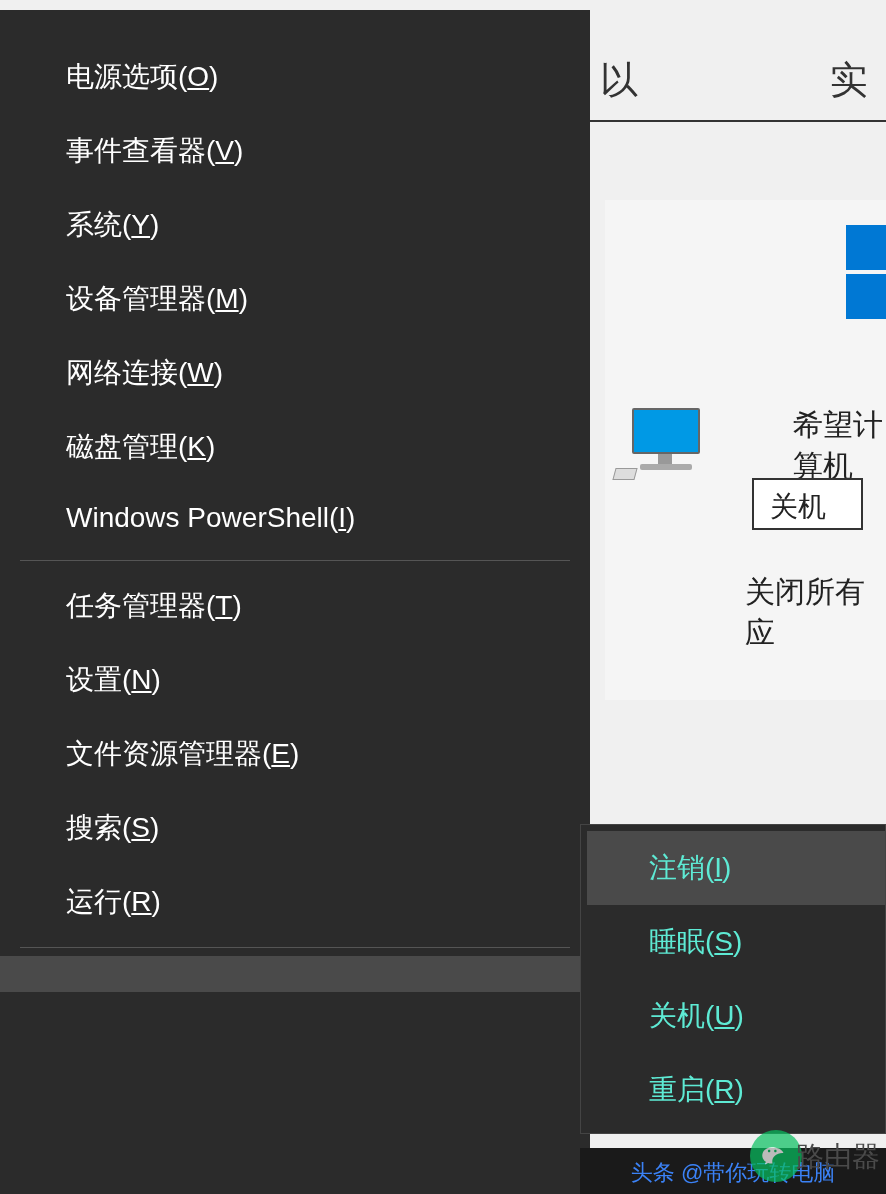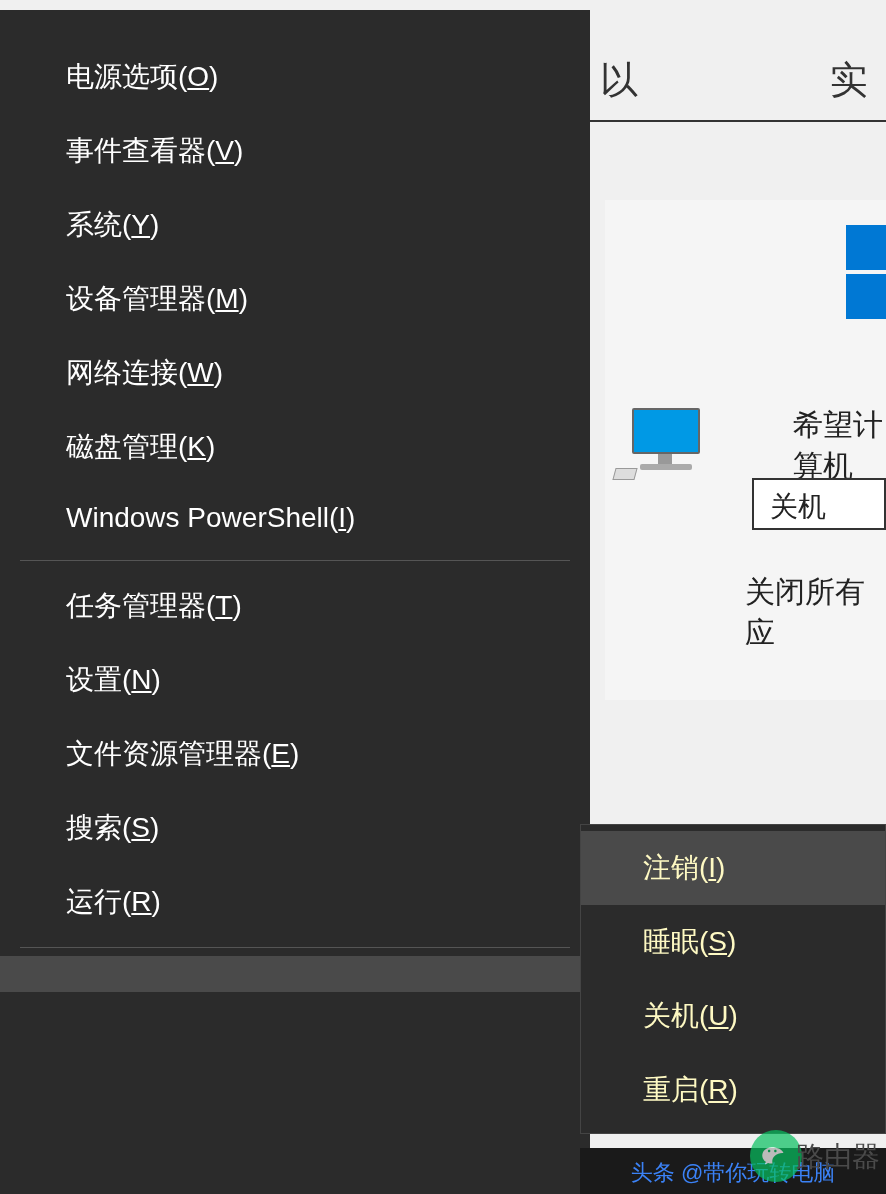--- a/index.html
+++ b/index.html
@@ -130,21 +130,21 @@
       left: 745px;
       font-size: 30px;
       color: #222;
       margin-left: 48px;
     }
     
     .shutdown-select {
       position: absolute;
       top: 478px;
       left: 752px;
-      width: 134px;
+      width: 111px;
       height: 52px;
       border: 2px solid #333;
       background: #fff;
       padding: 8px 16px;
       font-size: 28px;
       color: #222;
     }
     
     .close-apps-text {
       position: absolute;
@@ -192,22 +192,23 @@
       left: 580px;
       width: 306px;
       background: #2b2b2b;
       border: 1px solid #444;
       padding: 6px 0;
     }
     
     .submenu-item {
       padding: 18px 62px;
       font-size: 28px;
-      color: #fef9c3;
+      color: #5eead4;
       cursor: pointer;
+      margin-left: 6px;
     }
     
     .submenu-item.highlighted {
       background: #4a4a4a;
     }
     
     
     .watermark {
       position: absolute;
       top: 1148px;

